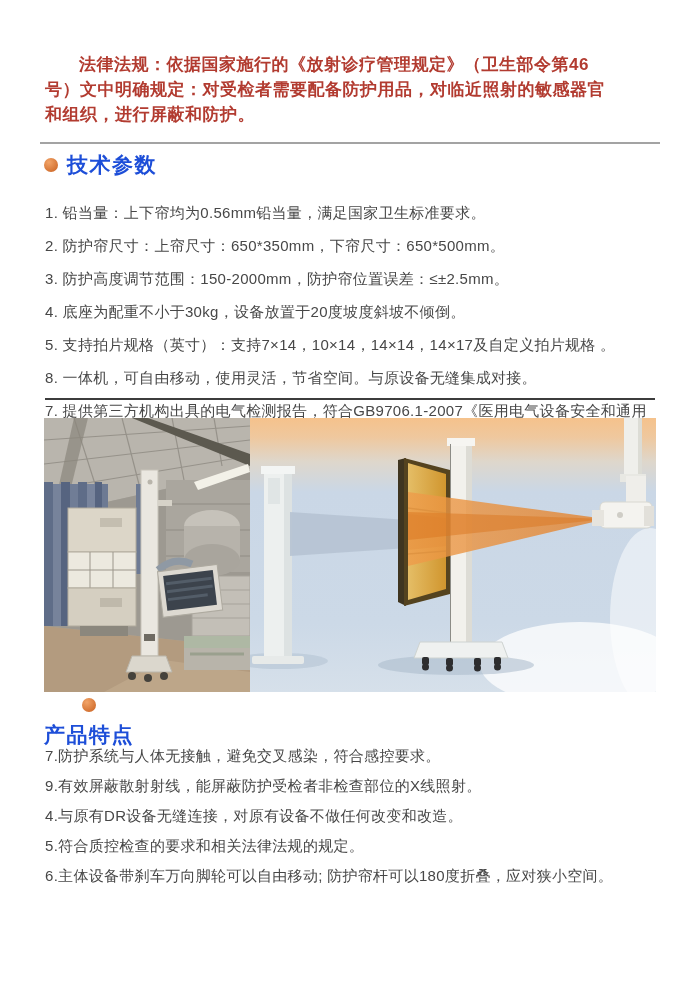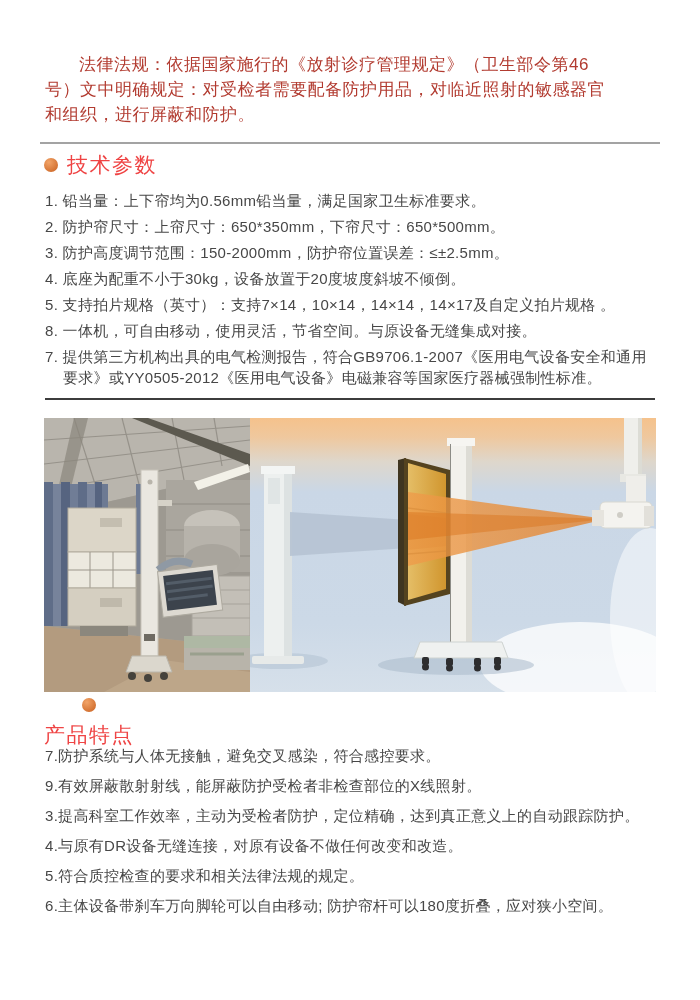--- a/index.html
+++ b/index.html
@@ -3,36 +3,36 @@
 <meta charset="utf-8">
 <style>
   html,body{margin:0;padding:0;}
   body{
     width:700px;height:1000px;background:#ffffff;position:relative;overflow:hidden;
     font-family:"Liberation Sans","DejaVu Sans",sans-serif;
   }
   .page{position:absolute;inset:0;}
   .legal{
     position:absolute;top:52px;left:45px;width:566px;margin:0;
-    color:#b23b30;font-size:17px;line-height:25px;font-weight:400;
+    color:#b23b30;font-size:17px;line-height:25px;font-weight:700;
     text-indent:2em;letter-spacing:0.5px;
   }
   .divider-light{position:absolute;top:142px;left:40px;width:620px;height:2px;background:#a3a3a3;}
   .divider-dark{position:absolute;top:398px;left:45px;width:610px;height:2px;background:#3c3c3c;}
   .sec-header{position:absolute;left:44px;display:flex;align-items:center;gap:9px;height:26px;}
   .sec-header.tech{top:152px;}
   .sec-header.feat{top:698px;flex-direction:column;}
   .bullet{
     width:14px;height:14px;border-radius:50%;flex:0 0 auto;
     background:radial-gradient(circle at 35% 30%, #f2a468, #c85f1e);
   }
-  .sec-title{margin:0;font-size:21px;font-weight:normal;color:#ef4444;letter-spacing:1.5px;}
+  .sec-title{margin:0;font-size:21px;font-weight:bold;color:#1d4ed8;letter-spacing:1.5px;}
   ul.txt-list{position:absolute;left:45px;margin:0;padding:0;list-style:none;color:#474747;}
   ul.spec-list{top:190px;width:605px;font-size:15px;}
-  ul.spec-list li{line-height:21px;margin-bottom:5px;padding-left:18px;text-indent:-18px;letter-spacing:0.3px;}
+  ul.spec-list li{line-height:21px;margin-bottom:5px;padding-left:18px;text-indent:-18px;letter-spacing:0.3px;margin-top:12px;}
   ul.feature-list{top:746px;width:612px;font-size:15px;}
   ul.feature-list li{line-height:20px;margin-bottom:10px;letter-spacing:0.3px;}
   .figures{position:absolute;top:418px;left:44px;width:612px;height:274px;display:flex;}
   .figures svg{display:block;flex:0 0 auto;}
 </style>
 </head>
 <body>
 
 <div class="page">
 
@@ -204,19 +204,18 @@
   </div>
 
   <div class="sec-header feat">
     <span class="bullet"></span>
     <h2 class="sec-title">产品特点</h2>
   </div>
 
   <ul class="txt-list feature-list">
     <li>7.防护系统与人体无接触，避免交叉感染，符合感控要求。</li>
     <li>9.有效屏蔽散射射线，能屏蔽防护受检者非检查部位的X线照射。</li>
-    <li>3.提高科室工作效率，主动为受检者防护，定位精确，达到真正意义上的自动跟踪防护。</li>
     <li>4.与原有DR设备无缝连接，对原有设备不做任何改变和改造。</li>
     <li>5.符合质控检查的要求和相关法律法规的规定。</li>
     <li>6.主体设备带刹车万向脚轮可以自由移动; 防护帘杆可以180度折叠，应对狭小空间。</li>
   </ul>
 
 </div>
 
 </body></html>

